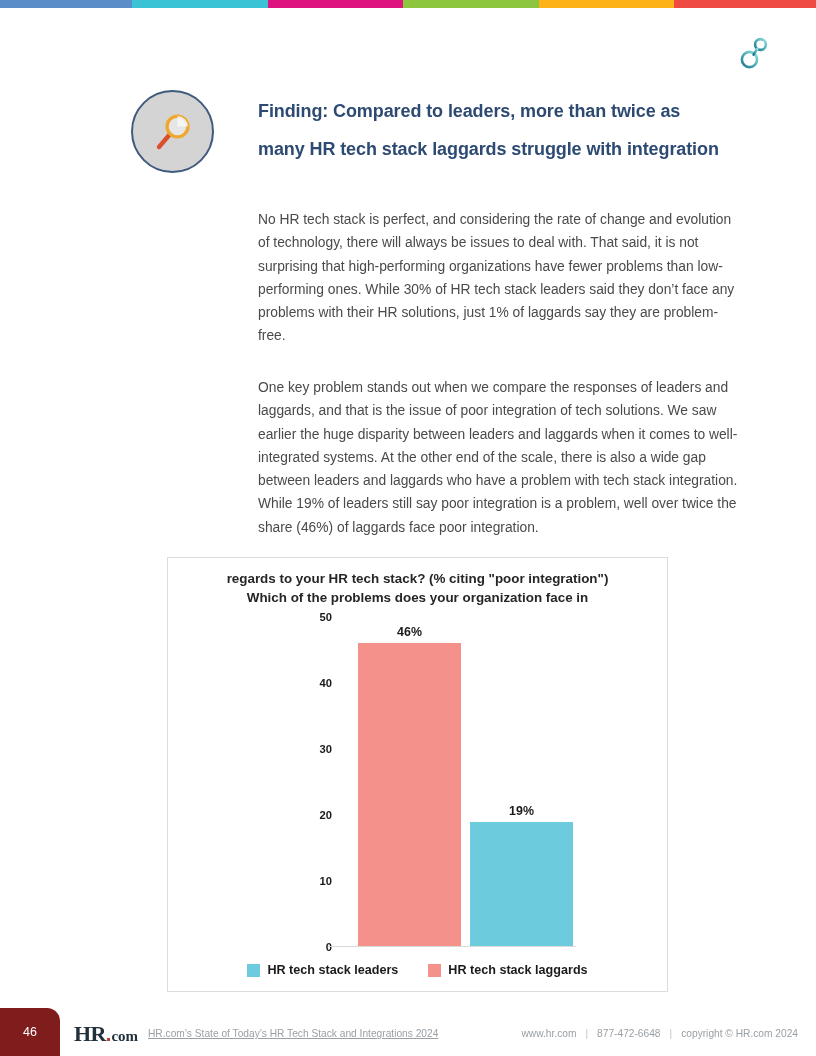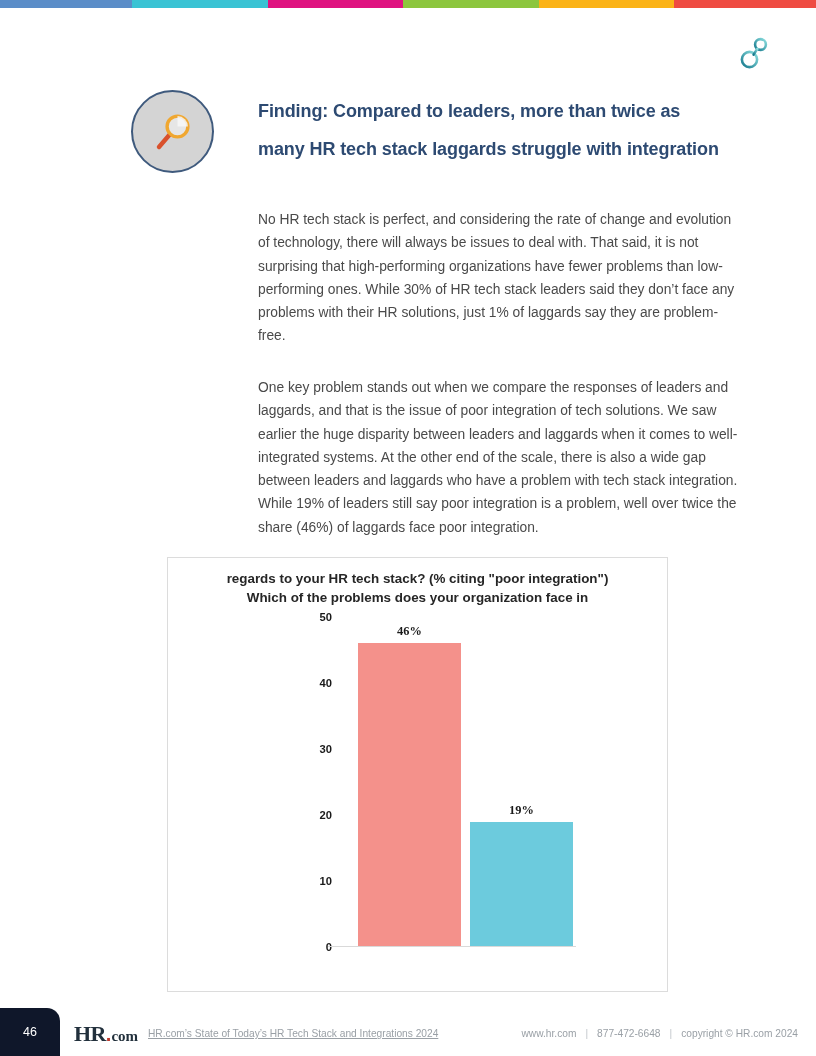--- a/index.html
+++ b/index.html
@@ -130,21 +130,20 @@
     gap: 9px;
   }
   .bar-wrap {
     position: relative;
     width: 114px;
     display: flex;
     flex-direction: column;
     justify-content: flex-end;
     align-items: center;
     height: 100%;
-    font-family: Liberation Serif, serif;
   }
   .bar-label {
     font-size: 12.4px;
     font-weight: bold;
     color: #1a1a1a;
     margin-bottom: 4px;
   }
   .bar { width: 100%; }
 
   #baseline {
@@ -178,21 +177,21 @@
     font-weight: bold;
     color: #1a1a1a;
   }
 
   
   #footer { position: absolute; left: 0; bottom: 0; width: 816px; height: 56px; }
   #page-number-box {
     position: absolute;
     left: 0; top: 8px;
     width: 60px; height: 48px;
-    background: #0f172a;
+    background: #7f1d1d;
     border-top-right-radius: 13px;
     color: #ffffff;
     font-size: 12.5px;
     display: flex;
     align-items: center;
     justify-content: center;
   }
   #hrcom-logo {
     position: absolute;
     left: 74px; top: 23px;
@@ -298,20 +297,30 @@
           <div class="bar" style="height: 92%; background: rgb(244, 145, 139);"></div>
         </div>
         <div class="bar-wrap">
           <div class="bar-label">19%</div>
           <div class="bar" style="height: 38%; background: rgb(108, 203, 221);"></div>
         </div>
       </div>
     <div id="baseline"></div>
   </div>
 
+  <div id="legend">
+      <div class="legend-item">
+        <span class="legend-swatch" style="background: rgb(108, 203, 221);"></span>
+        <span class="legend-text">HR tech stack leaders</span>
+      </div>
+      <div class="legend-item">
+        <span class="legend-swatch" style="background: rgb(244, 145, 139);"></span>
+        <span class="legend-text">HR tech stack laggards</span>
+      </div>
+    </div>
 </div>
 
 <div id="footer">
   <div id="page-number-box">46</div>
   <div id="hrcom-logo">
     <span class="hr">HR</span>
     <span class="dot">.</span>
     <span class="com">com</span>
   </div>
   <div id="footer-report">HR.com’s State of Today’s HR Tech Stack and Integrations 2024</div>

